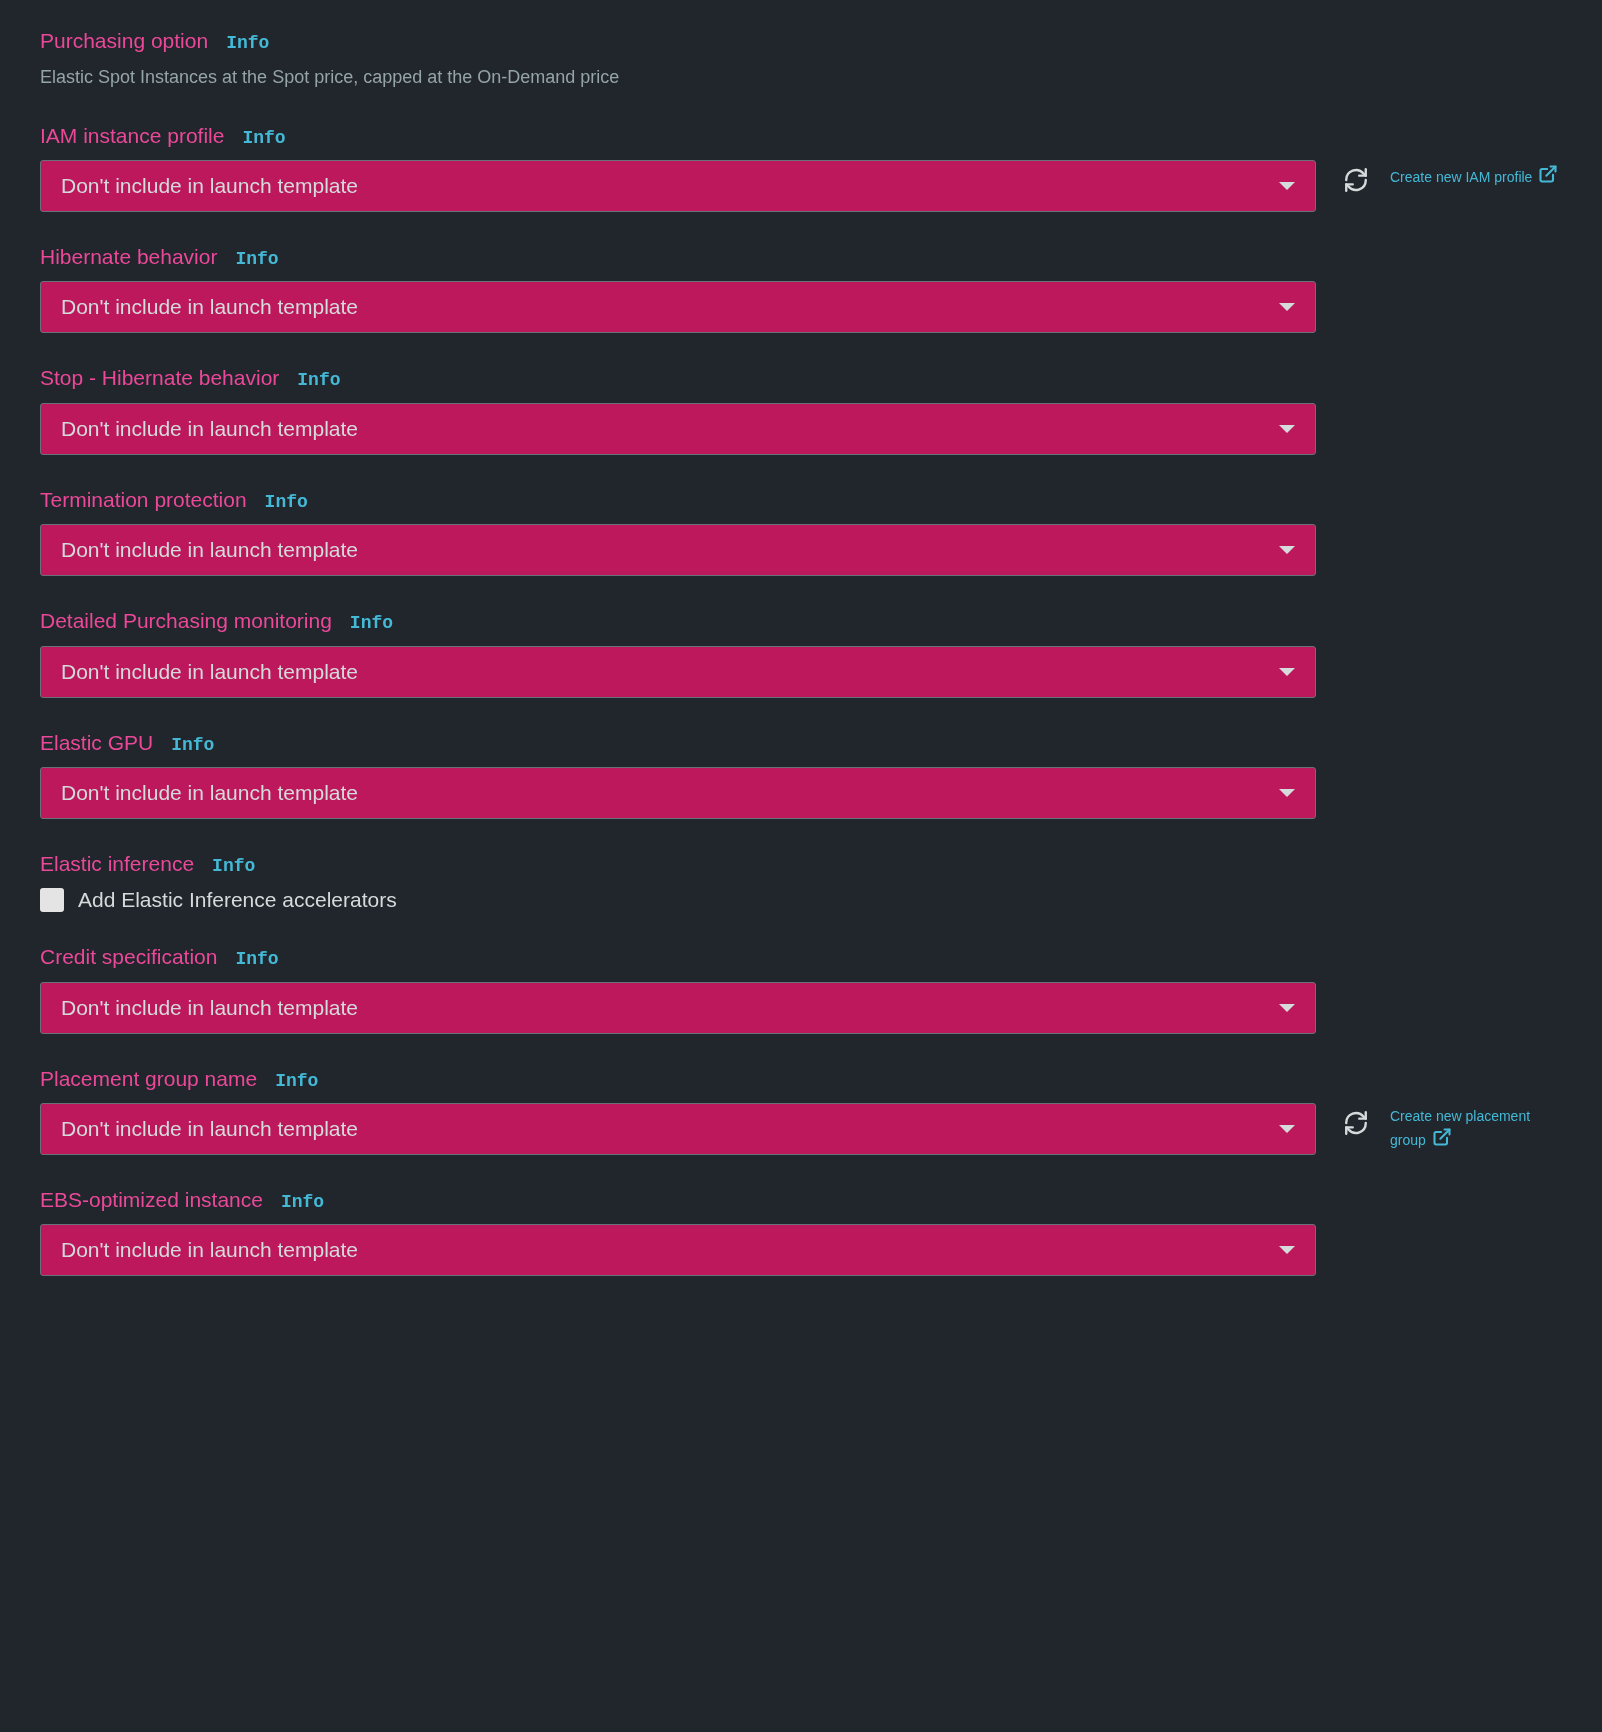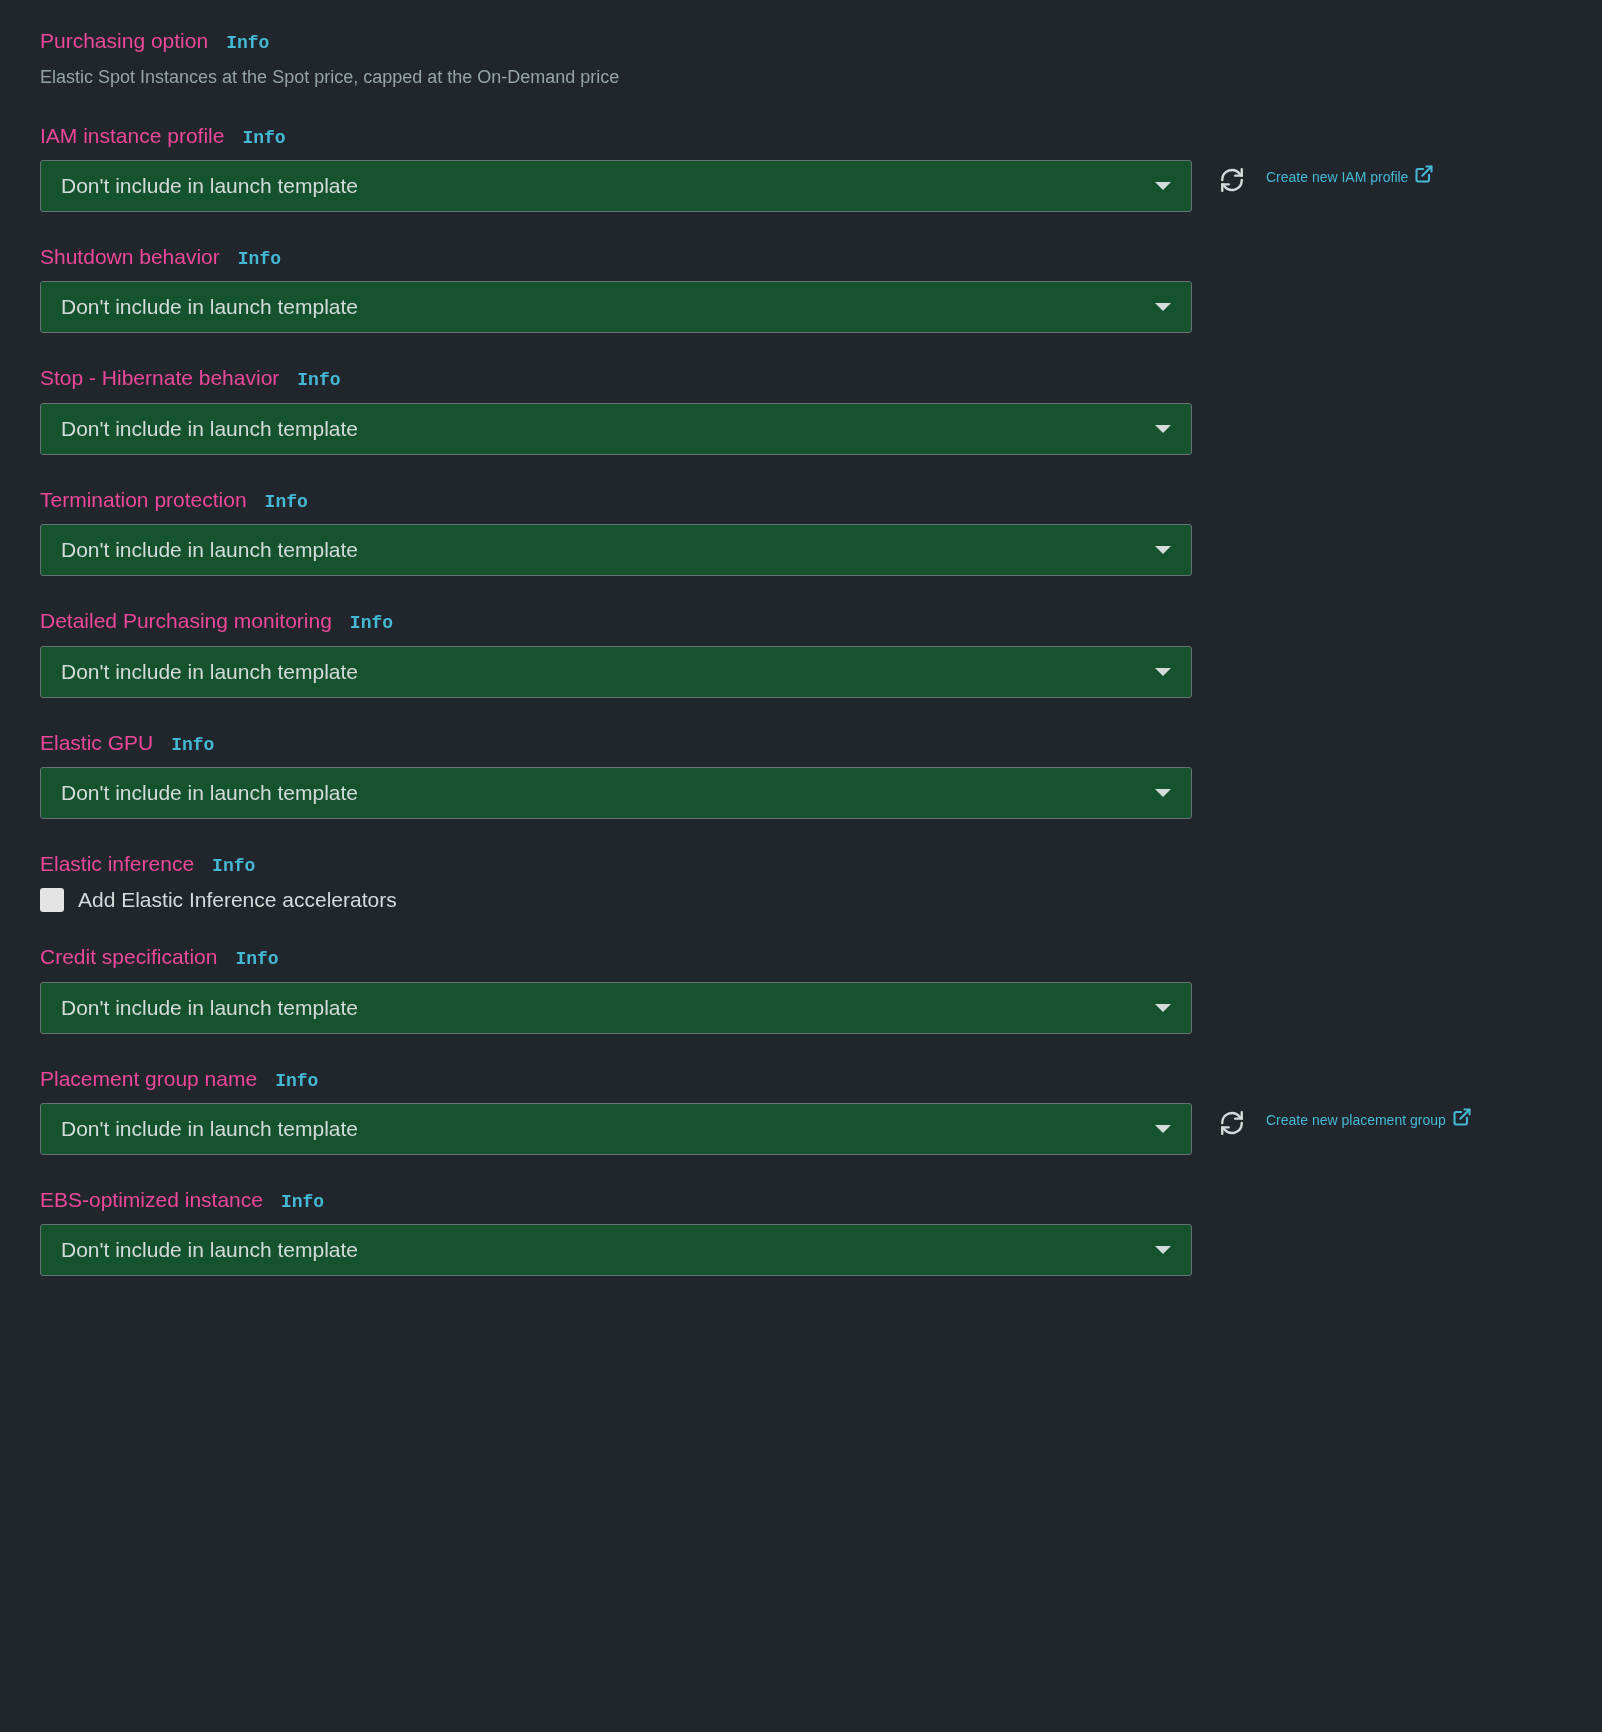--- a/index.html
+++ b/index.html
@@ -53,23 +53,23 @@
   .checkbox-label {
     color: #d5dbdb;
     font-size: 21px;
   }
   .select-row {
     display: flex;
     align-items: flex-start;
     gap: 24px;
   }
   .select-box {
-    width: 1152px;
+    width: 1276px;
     height: 52px;
-    background: #14532d;
+    background: #be185d;
     border: 1px solid #687078;
     border-radius: 3px;
     display: flex;
     align-items: center;
     justify-content: space-between;
     padding: 0 20px;
     cursor: pointer;
     flex: 0 0 auto;
   }
   .select-value {
@@ -141,21 +141,21 @@
             <polyline points="15 3 21 3 21 9"></polyline>
             <line x1="10" y1="14" x2="21" y2="3"></line>
           </svg>
       </span>
     </div>
   </div>
 </div>
 
 <div class="field-block">
   <div class="label-row">
-    <span class="label-text">Shutdown behavior</span>
+    <span class="label-text">Hibernate behavior</span>
     <span class="info-link">Info</span>
   </div>
   <div class="select-row">
     <div class="select-box">
       <span class="select-value">Don't include in launch template</span>
       <span class="caret"></span>
     </div>
   </div>
 </div>
 

